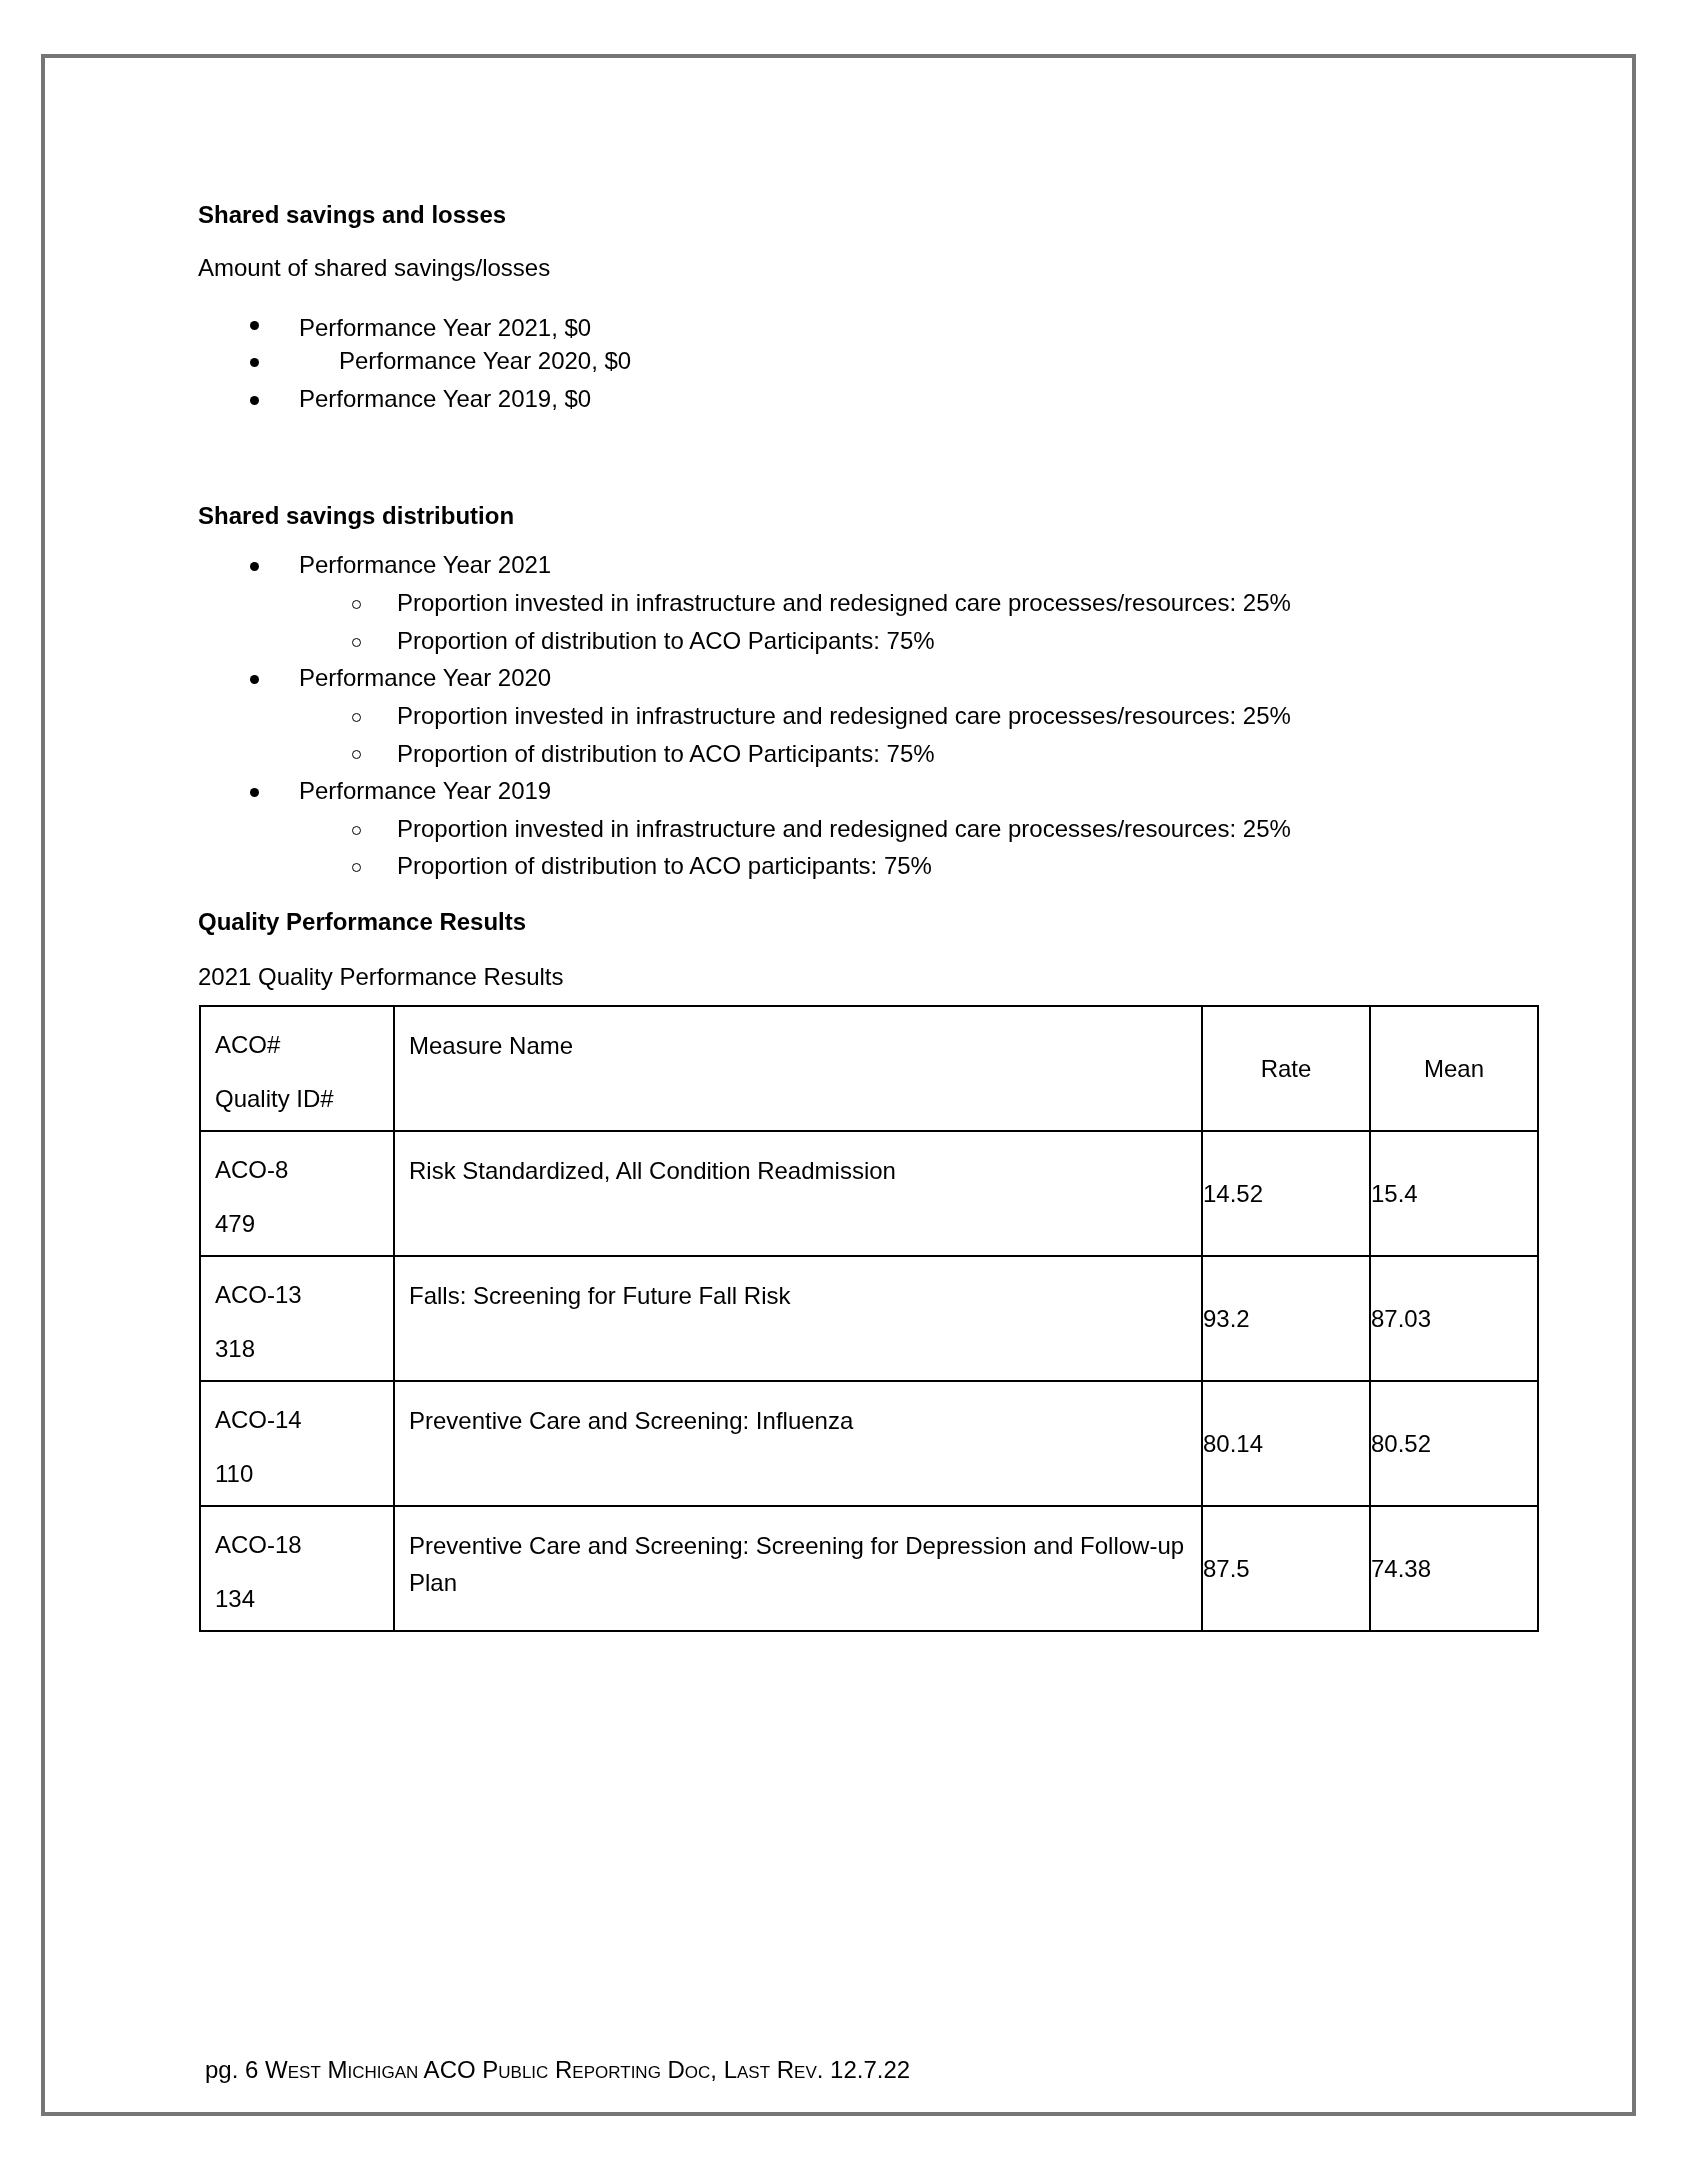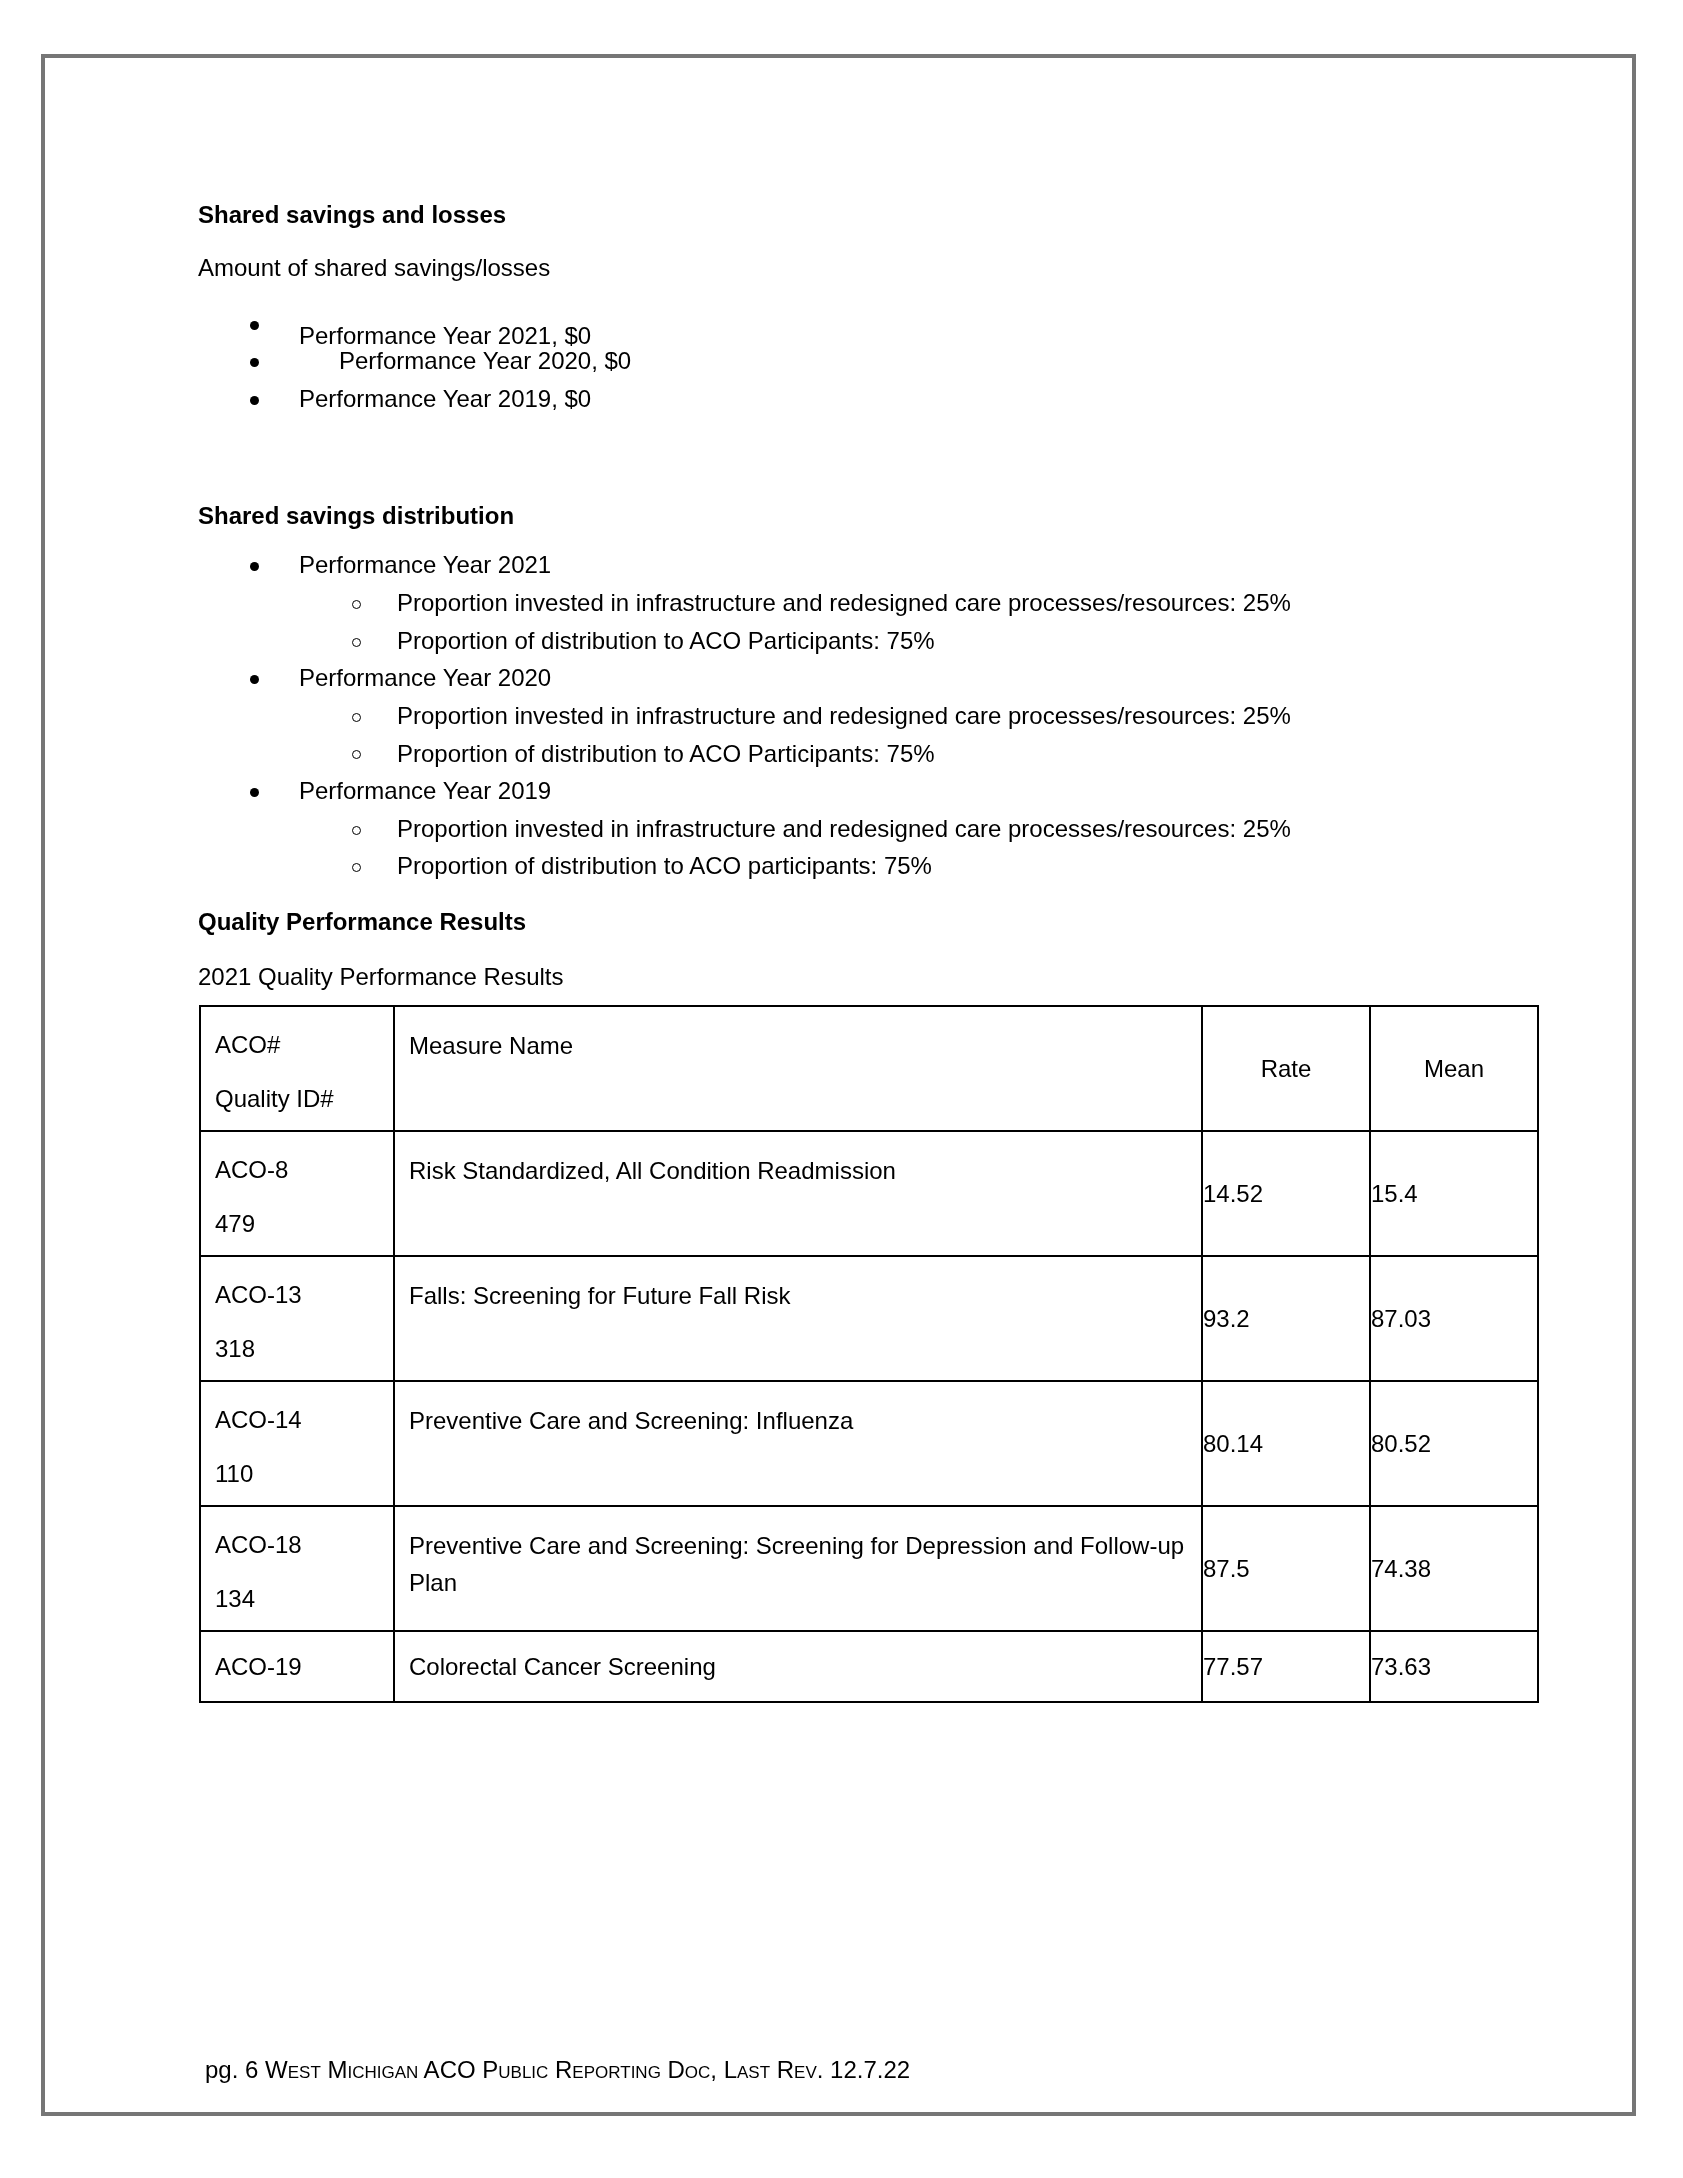--- a/index.html
+++ b/index.html
@@ -33,21 +33,21 @@
 </style>
 </head>
 <body>
 
 <div class="page-border"></div>
 
 <div class="t bold" style="left:198px; top:203px;">Shared savings and losses</div>
 <div class="t" style="left:198px; top:256px;">Amount of shared savings/losses</div>
 
 <div class="bullet" style="left:250px; top:321px;"></div>
-<div class="t" style="left:299px; top:324px;">Performance Year 2021, $0</div>
+<div class="t" style="left:299px; top:316px;">Performance Year 2021, $0</div>
 <div class="bullet" style="left:250px; top:358px;"></div>
 <div class="t" style="left:299px; top:349px;margin-left:40px;">Performance Year 2020, $0</div>
 <div class="bullet" style="left:250px; top:396px;"></div>
 <div class="t" style="left:299px; top:387px;">Performance Year 2019, $0</div>
 
 <div class="t bold" style="left:198px; top:498px;margin-top:6px;">Shared savings distribution</div>
 
 <div class="bullet" style="left:250px; top:562px;"></div>
 <div class="t" style="left:299px; top:553px;">Performance Year 2021</div>
 <div class="circle" style="left:352px; top:600px;"></div>
@@ -119,28 +119,20 @@
   <tr class="r">
     <td class="c1 cell-id">
       <span class="l1">ACO-18</span>
       <span class="l2">134</span>
     </td>
     <td class="c2 cell-name">Preventive Care and Screening: Screening for Depression and Follow-up Plan</td>
     <td class="c3 cell-num">87.5</td>
     <td class="c4 cell-num">74.38</td>
   </tr>
 
-  <tr class="last">
-    <td class="c1 cell-id">
-      <span>ACO-19</span>
-    </td>
-    <td class="c2 cell-name">Colorectal Cancer Screening</td>
-    <td class="c3 cell-num">77.57</td>
-    <td class="c4 cell-num">73.63</td>
-  </tr>
 </tbody>
   </table>
 
 <div class="footer">
   <span>pg. 6</span>
   <span class="sc">West Michigan ACO Public Reporting Doc, Last Rev. 12.7.22</span>
 </div>
 
 
 </body></html>

